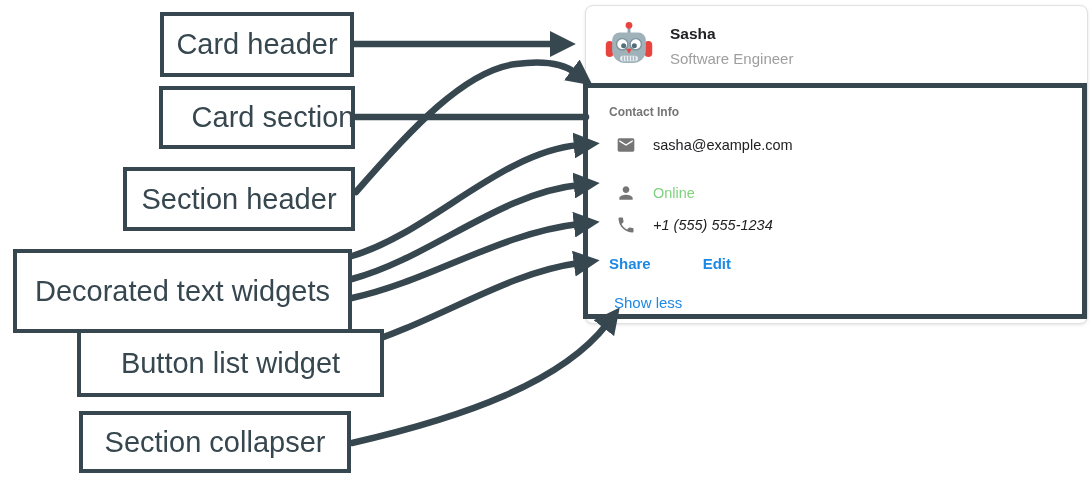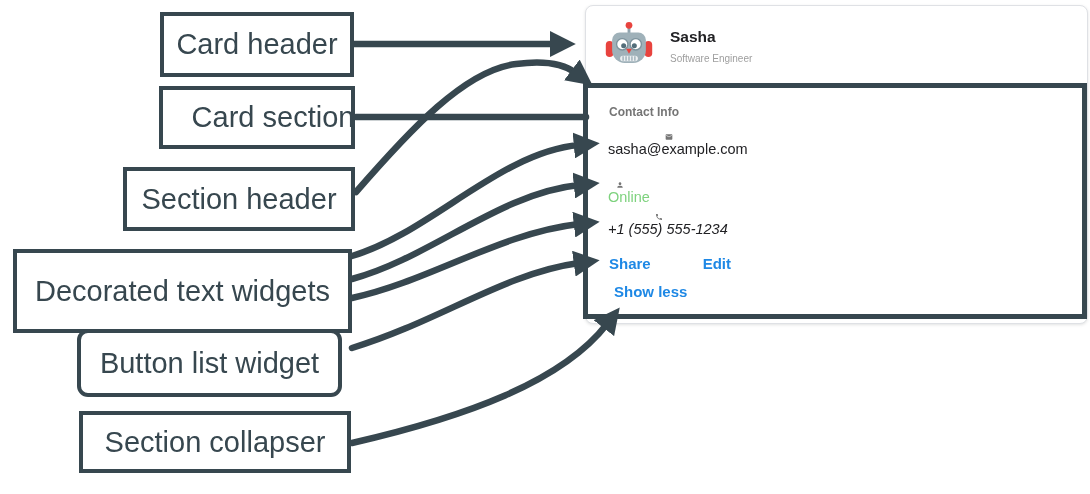--- a/index.html
+++ b/index.html
@@ -13,33 +13,33 @@
 
   
   #card{position:absolute;left:585px;top:5px;width:501px;height:317px;background:#fff;
         border:1px solid #dfe1e5;border-radius:8px;box-shadow:0 1px 3px rgba(60,64,67,.15);
         z-index:10;}
   #card-header{position:absolute;left:0;top:0;width:100%;height:80px;display:flex;
                align-items:center;padding-left:16px;box-sizing:border-box;}
   #avatar{width:54px;height:54px;flex:0 0 54px;}
   #header-text{margin-left:14px;}
   #person-name{font-size:15.5px;font-weight:bold;color:#212124;margin-bottom:7px;}
-  #person-title{font-size:10px;color:#9e9e9e;}
+  #person-title{font-size:15px;color:#9e9e9e;}
 
   #section-title{position:absolute;left:23px;top:99px;font-size:12px;font-weight:bold;color:#757575;}
-  .contact-row{position:absolute;left:22px;display:flex;align-items:center;height:24px;flex-direction:column;}
+  .contact-row{position:absolute;left:30px;display:flex;align-items:center;height:24px;}
   .row-icon{width:20px;height:20px;margin-right:17px;}
   .row-text{font-size:14.5px;color:#212124;}
   #row-0{top:127px;} #row-1{top:167px;margin-top:8px;} #row-2{top:207px;}
 
   #button-row{position:absolute;left:23px;top:249px;display:flex;}
   .text-button{font-size:15px;font-weight:bold;color:#1e88e5;cursor:pointer;background:none;border:none;
                padding:0;font-family:"Liberation Sans", sans-serif;}
   #edit-button{margin-left:25px;padding-left:27px;}
-  #collapser{position:absolute;left:28px;top:277px;font-size:15px;font-weight:bold;color:#1e88e5;cursor:pointer;}
+  #collapser{position:absolute;left:28px;top:288px;font-size:15px;font-weight:normal;color:#1e88e5;cursor:pointer;}
 
   
   #section-highlight{position:absolute;left:583px;top:83px;width:504px;height:236px;
                      box-sizing:border-box;border:5px solid #37474f;z-index:20;}
 
   
   #arrows{position:absolute;left:0;top:0;z-index:30;pointer-events:none;}
   .arrow-path{stroke:#37474f;stroke-width:6.5;fill:none;stroke-linecap:round;}
 </style>
 </head>
@@ -115,16 +115,16 @@
     <path class="arrow-path" d="M 352 279 C 430 258, 500 193, 579 185" marker-end="url(#ah)"></path>
     <path class="arrow-path" d="M 352 298 C 430 281, 500 233, 579 224" marker-end="url(#ah)"></path>
     <path class="arrow-path" d="M 352 348 C 440 321, 505 273, 579 263" marker-end="url(#ah)"></path>
     <path class="arrow-path" d="M 352 443 C 465 417, 562 382, 607 324" marker-end="url(#ah)"></path>
   </svg>
 
   <div class="anno-label" style="left:160px;top:12px;width:194px;height:65px;">Card header</div>
   <div class="anno-label" style="left:159px;top:86px;width:196px;height:63px;padding-left:32px;">Card section</div>
   <div class="anno-label" style="left:123px;top:167px;width:232px;height:64px;">Section header</div>
   <div class="anno-label" style="left:13px;top:249px;width:339px;height:84px;">Decorated text widgets</div>
-  <div class="anno-label" style="left:77px;top:329px;width:265px;height:68px;border-radius:11px;">Button list widget</div>
+  <div class="anno-label" style="left:77px;top:329px;width:307px;height:68px;">Button list widget</div>
   <div class="anno-label" style="left:79px;top:411px;width:272px;height:62px;">Section collapser</div>
 
 </div>
 
 </body></html>

